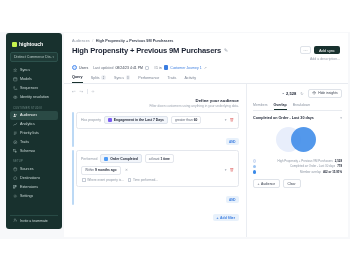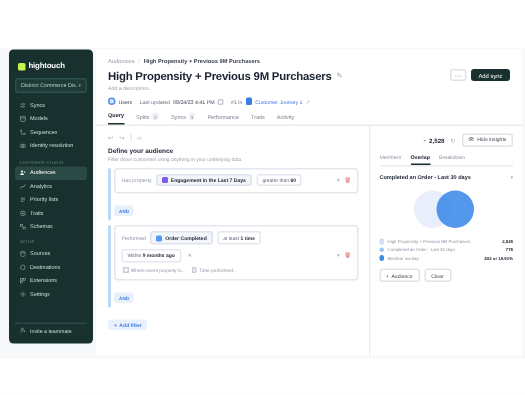--- a/index.html
+++ b/index.html
@@ -46,21 +46,21 @@
   .sidebar-footer {
     position:absolute; left:4px; right:4px; bottom:4px;
     display:flex; align-items:center; gap:2.5px; padding:2.2px 3px;
     border-top:0.5px solid #284a45;
   }
   .sidebar-footer .nav-txt { font-size:3.5px; }
 
   
   .main {
     position:absolute; left:64px; top:33px; right:2px; bottom:26px;
-    background:#ffffff; overflow:hidden;
+    background:#ffffff; overflow:hidden;text-align:right;
   }
   .crumbs { display:flex; align-items:center; gap:2.5px; padding:6px 8px 0 8px; }
   .crumb { color:#8d96a3; font-size:3.8px; white-space:nowrap; }
   .crumb.cur { color:#3a4251; font-weight:bold; }
   .crumb-sep { color:#c0c6d0; font-size:3.8px; }
 
   .title-row { display:flex; align-items:center; justify-content:space-between; padding:2.5px 8px 0 8px; }
   .title-left { display:flex; align-items:center; gap:3px; }
   .page-title { color:#1c2333; font-size:7.6px; font-weight:bold; white-space:nowrap; letter-spacing:-0.15px; }
   .pencil { color:#8d96a3; font-size:5px; }

